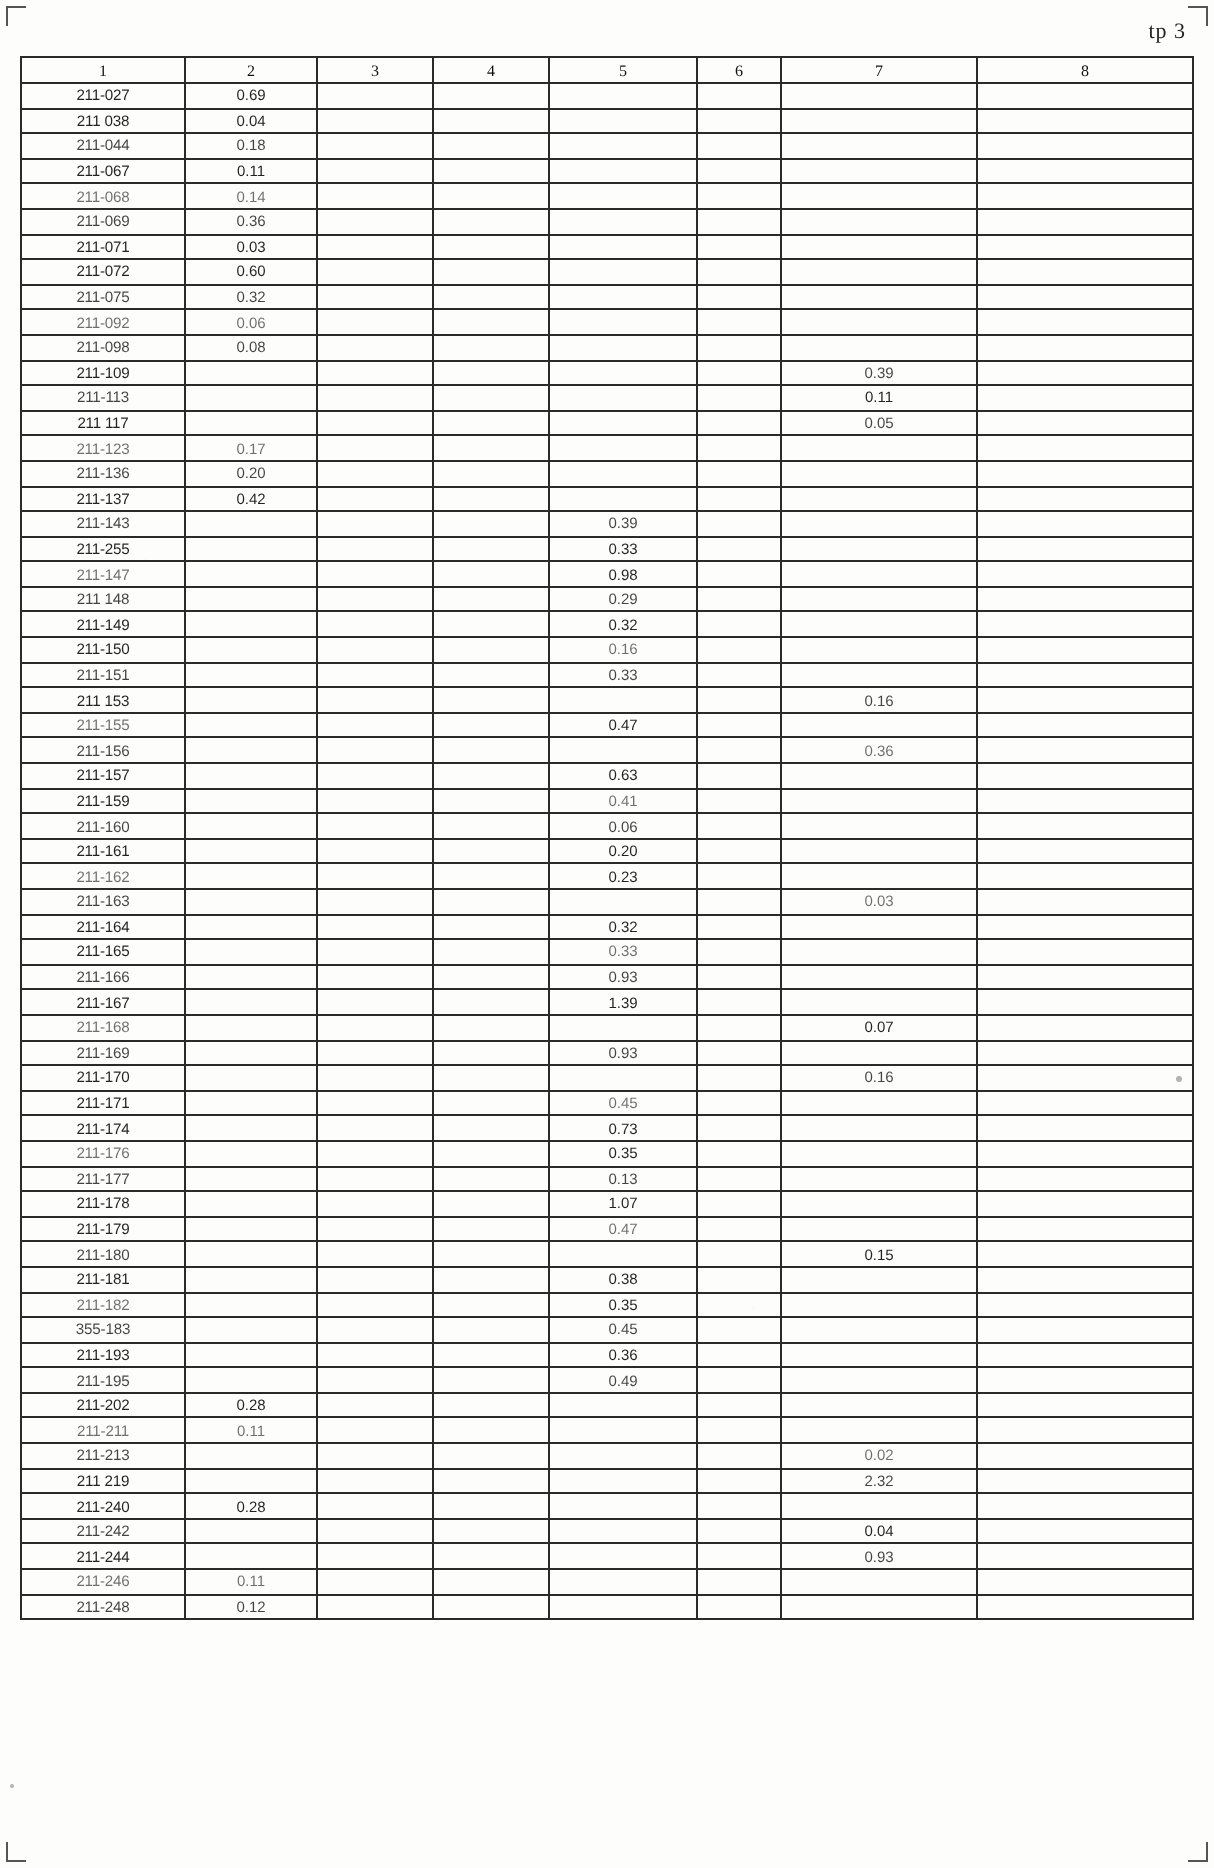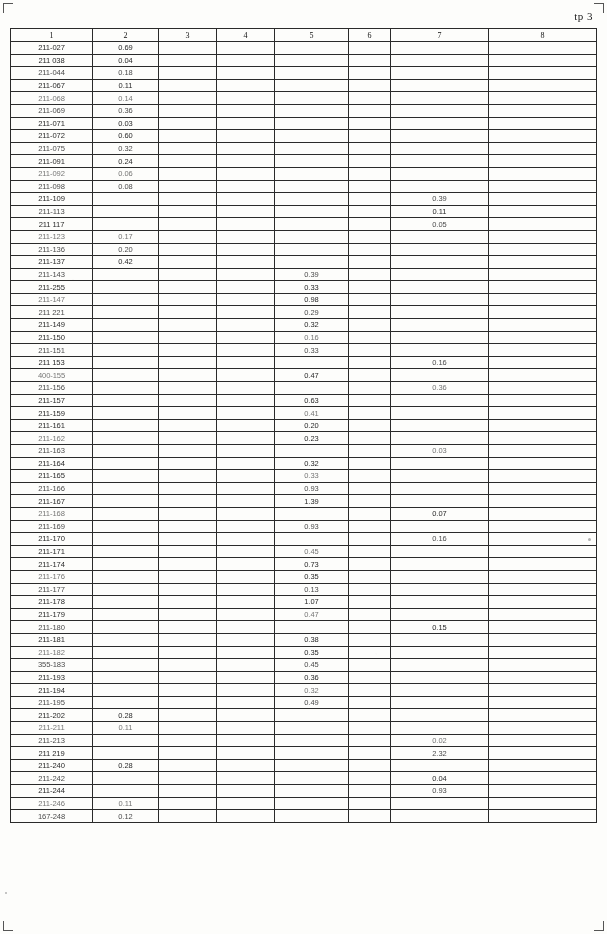--- a/index.html
+++ b/index.html
@@ -225,30 +225,20 @@
             <td class="id ink-b">211-075</td>
             <td class="ink-b">0.32</td>
             <td class="ink-a"></td>
             <td class="ink-c"></td>
             <td class="ink-b"></td>
             <td class="ink-a"></td>
             <td class="ink-a"></td>
             <td class="ink-b"></td>
           </tr>
           <tr>
-            <td class="id ink-a">211-091</td>
-            <td class="ink-a">0.24</td>
-            <td class="ink-c"></td>
-            <td class="ink-b"></td>
-            <td class="ink-a"></td>
-            <td class="ink-a"></td>
-            <td class="ink-b"></td>
-            <td class="ink-a"></td>
-          </tr>
-          <tr>
             <td class="id ink-c">211-092</td>
             <td class="ink-c">0.06</td>
             <td class="ink-b"></td>
             <td class="ink-a"></td>
             <td class="ink-a"></td>
             <td class="ink-b"></td>
             <td class="ink-a"></td>
             <td class="ink-c"></td>
           </tr>
           <tr>
@@ -345,21 +335,21 @@
             <td class="id ink-c">211-147</td>
             <td class="ink-c"></td>
             <td class="ink-b"></td>
             <td class="ink-a"></td>
             <td class="ink-a">0.98</td>
             <td class="ink-b"></td>
             <td class="ink-a"></td>
             <td class="ink-c"></td>
           </tr>
           <tr>
-            <td class="id ink-b">211 221</td>
+            <td class="id ink-b">211 148</td>
             <td class="ink-b"></td>
             <td class="ink-a"></td>
             <td class="ink-a"></td>
             <td class="ink-b">0.29</td>
             <td class="ink-a"></td>
             <td class="ink-c"></td>
             <td class="ink-b"></td>
           </tr>
           <tr>
             <td class="id ink-a">211-149</td>
@@ -395,21 +385,21 @@
             <td class="id ink-a">211 153</td>
             <td class="ink-a"></td>
             <td class="ink-c"></td>
             <td class="ink-b"></td>
             <td class="ink-a"></td>
             <td class="ink-a"></td>
             <td class="ink-b">0.16</td>
             <td class="ink-a"></td>
           </tr>
           <tr>
-            <td class="id ink-c">400-155</td>
+            <td class="id ink-c">211-155</td>
             <td class="ink-c"></td>
             <td class="ink-b"></td>
             <td class="ink-a"></td>
             <td class="ink-a">0.47</td>
             <td class="ink-b"></td>
             <td class="ink-a"></td>
             <td class="ink-c"></td>
           </tr>
           <tr>
             <td class="id ink-b">211-156</td>
@@ -435,20 +425,30 @@
             <td class="id ink-a">211-159</td>
             <td class="ink-a"></td>
             <td class="ink-b"></td>
             <td class="ink-a"></td>
             <td class="ink-c">0.41</td>
             <td class="ink-b"></td>
             <td class="ink-a"></td>
             <td class="ink-a"></td>
           </tr>
           <tr>
+            <td class="id ink-b">211-160</td>
+            <td class="ink-b"></td>
+            <td class="ink-a"></td>
+            <td class="ink-c"></td>
+            <td class="ink-b">0.06</td>
+            <td class="ink-a"></td>
+            <td class="ink-a"></td>
+            <td class="ink-b"></td>
+          </tr>
+          <tr>
             <td class="id ink-a">211-161</td>
             <td class="ink-a"></td>
             <td class="ink-c"></td>
             <td class="ink-b"></td>
             <td class="ink-a">0.20</td>
             <td class="ink-a"></td>
             <td class="ink-b"></td>
             <td class="ink-a"></td>
           </tr>
           <tr>
@@ -642,30 +642,20 @@
             <td class="ink-b"></td>
           </tr>
           <tr>
             <td class="id ink-a">211-193</td>
             <td class="ink-a"></td>
             <td class="ink-a"></td>
             <td class="ink-b"></td>
             <td class="ink-a">0.36</td>
             <td class="ink-c"></td>
             <td class="ink-b"></td>
-            <td class="ink-a"></td>
-          </tr>
-          <tr>
-            <td class="id ink-a">211-194</td>
-            <td class="ink-a"></td>
-            <td class="ink-b"></td>
-            <td class="ink-a"></td>
-            <td class="ink-c">0.32</td>
-            <td class="ink-b"></td>
-            <td class="ink-a"></td>
             <td class="ink-a"></td>
           </tr>
           <tr>
             <td class="id ink-b">211-195</td>
             <td class="ink-b"></td>
             <td class="ink-a"></td>
             <td class="ink-c"></td>
             <td class="ink-b">0.49</td>
             <td class="ink-a"></td>
             <td class="ink-a"></td>
@@ -745,21 +735,21 @@
             <td class="id ink-c">211-246</td>
             <td class="ink-c">0.11</td>
             <td class="ink-b"></td>
             <td class="ink-a"></td>
             <td class="ink-a"></td>
             <td class="ink-b"></td>
             <td class="ink-a"></td>
             <td class="ink-c"></td>
           </tr>
           <tr>
-            <td class="id ink-b">167-248</td>
+            <td class="id ink-b">211-248</td>
             <td class="ink-b">0.12</td>
             <td class="ink-a"></td>
             <td class="ink-a"></td>
             <td class="ink-b"></td>
             <td class="ink-a"></td>
             <td class="ink-c"></td>
             <td class="ink-b"></td>
           </tr>
         </tbody>
     </table>

